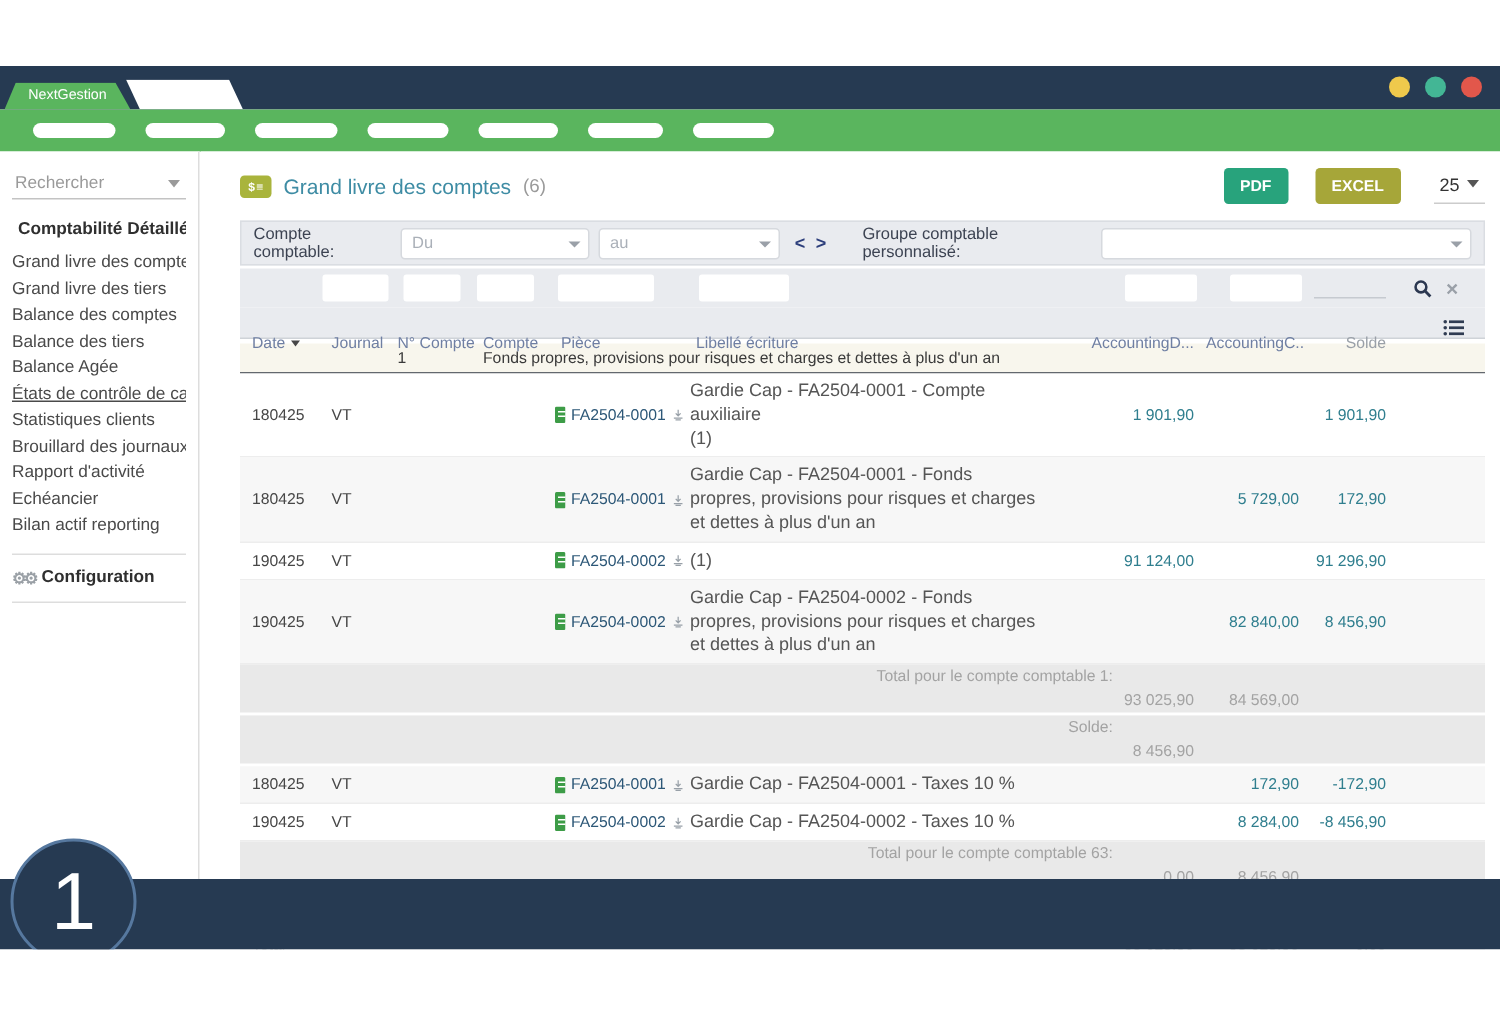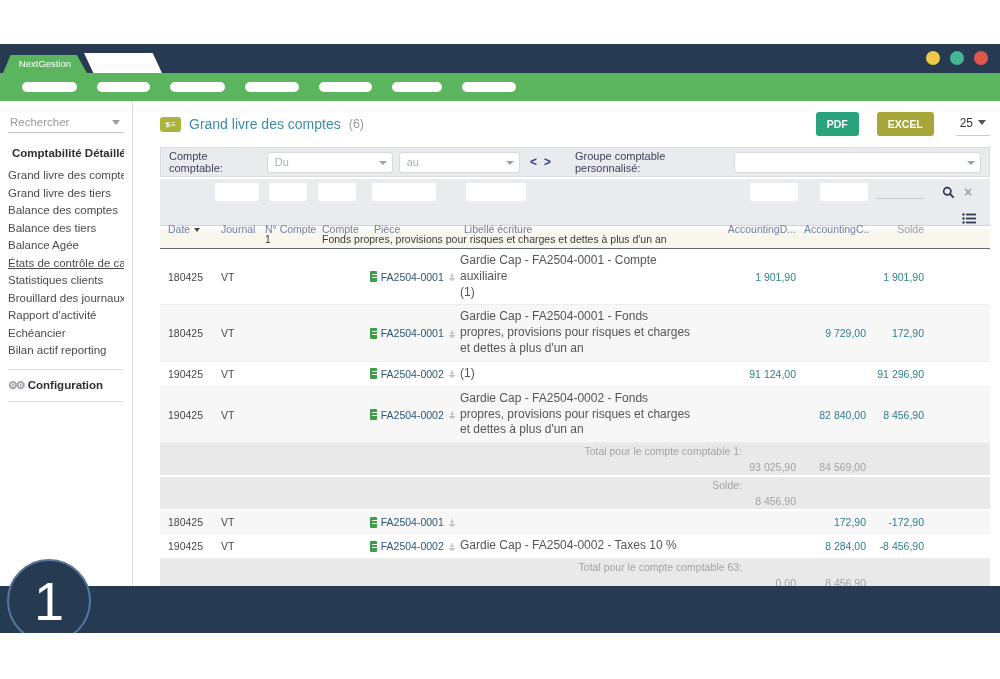--- a/index.html
+++ b/index.html
@@ -291,21 +291,21 @@
               <span class="doc-ico"></span>
               <span class="piece-link">FA2504-0001</span>
               <svg class="dl-ico" width="11" height="11" viewBox="0 0 12 12">
                 <path d="M6 1.2v5.4M3.6 4.6 6 7l2.4-2.4M1.8 9.2h8.4M3.4 11h5.2" fill="none" stroke="#98a0a8" stroke-width="1.2"></path>
               </svg>
             </div>
             <div class="cell c6 libelle">
               <div>Gardie Cap - FA2504-0001 - Fonds propres, provisions pour risques et charges et dettes à plus d'un an</div>
             </div>
             <div class="cell c7 num"></div>
-            <div class="cell c8 num">9 729,00</div>
+            <div class="cell c8 num">5 729,00</div>
             <div class="cell c9 num">172,90</div>
           </div>
           <div class="trow data-row">
             <div class="cell c1 pl8">190425</div>
             <div class="cell c2 pl8">VT</div>
             <div class="cell c5 piece-cell">
               <span class="doc-ico"></span>
               <span class="piece-link">FA2504-0002</span>
               <svg class="dl-ico" width="11" height="11" viewBox="0 0 12 12">
                 <path d="M6 1.2v5.4M3.6 4.6 6 7l2.4-2.4M1.8 9.2h8.4M3.4 11h5.2" fill="none" stroke="#98a0a8" stroke-width="1.2"></path>
@@ -348,20 +348,23 @@
           <div class="trow data-row shaded">
             <div class="cell c1 pl8">180425</div>
             <div class="cell c2 pl8">VT</div>
             <div class="cell c5 piece-cell">
               <span class="doc-ico"></span>
               <span class="piece-link">FA2504-0001</span>
               <svg class="dl-ico" width="11" height="11" viewBox="0 0 12 12">
                 <path d="M6 1.2v5.4M3.6 4.6 6 7l2.4-2.4M1.8 9.2h8.4M3.4 11h5.2" fill="none" stroke="#98a0a8" stroke-width="1.2"></path>
               </svg>
             </div>
+            <div class="cell c6 libelle">
+              <div>Gardie Cap - FA2504-0001 - Taxes 10 %</div>
+            </div>
             <div class="cell c7 num"></div>
             <div class="cell c8 num">172,90</div>
             <div class="cell c9 num">-172,90</div>
           </div>
           <div class="trow data-row">
             <div class="cell c1 pl8">190425</div>
             <div class="cell c2 pl8">VT</div>
             <div class="cell c5 piece-cell">
               <span class="doc-ico"></span>
               <span class="piece-link">FA2504-0002</span>

